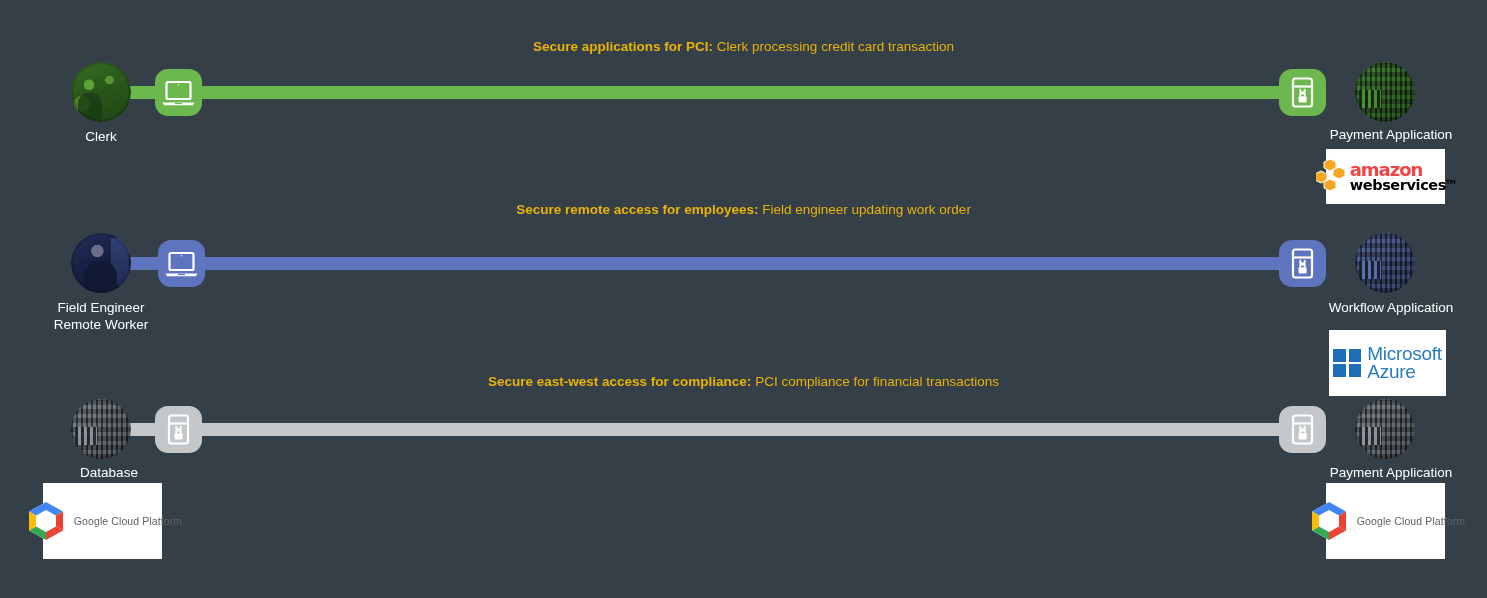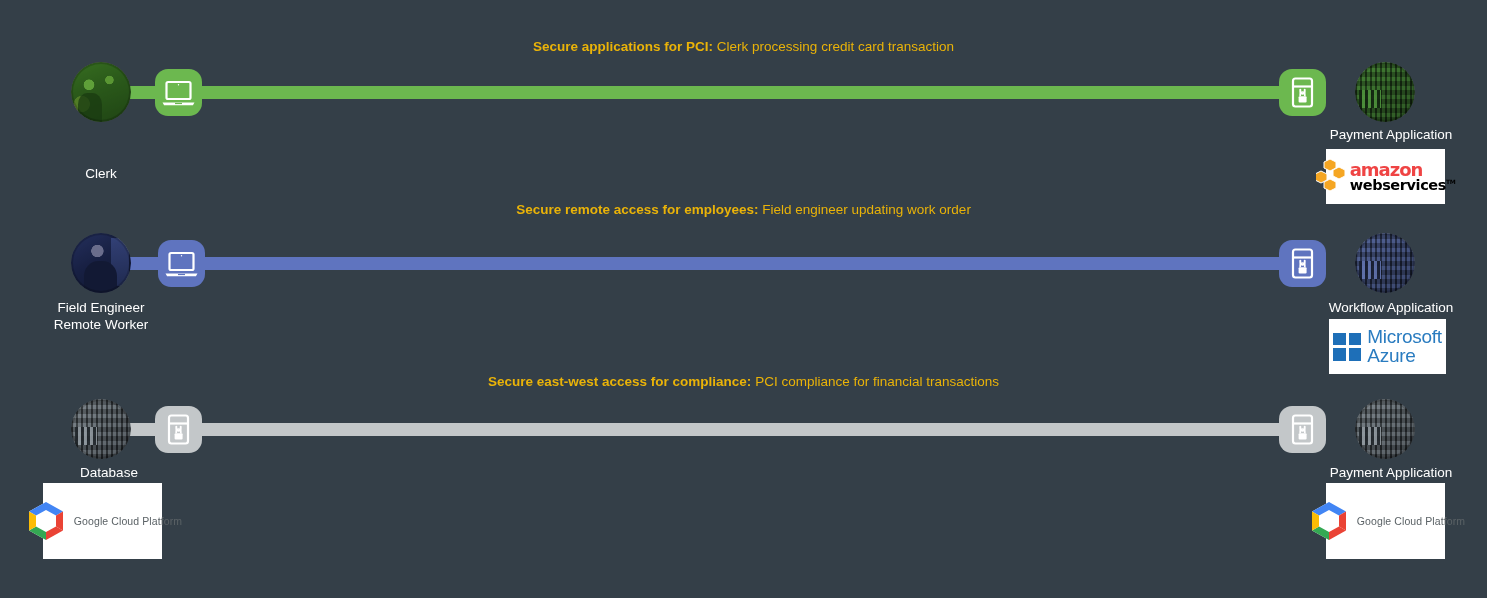--- a/index.html
+++ b/index.html
@@ -250,21 +250,21 @@
 
     <div class="tile" style="left:155px; top:69px; background:#6cb84f;">
       <svg width="47" height="47" viewBox="0 0 47 47">
         <rect x="11.5" y="13" width="24" height="17" rx="1.6" fill="none" stroke="#ffffff" stroke-width="2.2"></rect>
         <circle cx="23.5" cy="15.8" r="0.7" fill="#ffffff"></circle>
         <path d="M7.5 33.6h32l-1.6 2.6H9.1z" fill="#ffffff"></path>
         <rect x="20" y="33.9" width="7" height="1.2" fill="#6cb84f"></rect>
       </svg>
     </div>
 
-    <div class="caption" style="left:20px; top:128px; width:162px;margin-top:37px;">Clerk</div>
+    <div class="caption" style="left:20px; top:128px; width:162px;">Clerk</div>
 
     <div class="tile" style="left:1279px; top:69px; background:#6cb84f;">
       <svg width="47" height="47" viewBox="0 0 47 47">
         <rect x="14" y="9.5" width="19" height="28" rx="2.4" fill="none" stroke="#ffffff" stroke-width="2.2"></rect>
         <line x1="14" y1="17.5" x2="33" y2="17.5" stroke="#ffffff" stroke-width="2.2"></line>
         <path d="M21.3 20.6v1.9a2.2 2.2 0 0 0 4.4 0v-1.9" fill="none" stroke="#ffffff" stroke-width="1.9" stroke-linecap="round"></path>
         <rect x="19.6" y="27.2" width="8" height="6.4" rx="1.1" fill="#ffffff"></rect>
         <path d="M21.2 27.2v-1.9a2.3 2.3 0 0 1 4.6 0v1.9" fill="none" stroke="#ffffff" stroke-width="1.7"></path>
       </svg>
     </div>
@@ -336,21 +336,21 @@
     </div>
 
     <div class="photo-node" style="left:1355px; top:233px;">
       <div class="photo-inner ph-rack"></div>
       <div class="photo-tint tint-blue"></div>
       <div class="ring"></div>
     </div>
 
     <div class="caption" style="left:1295px; top:299px; width:192px;">Workflow Application</div>
 
-    <div class="logo-plate" style="left:1329px; top:319px; width:117px; height:55px;">
+    <div class="logo-plate" style="left:1329px; top:330px; width:117px; height:66px;">
       <div class="azure-wrap">
         <div class="azure-inner">
           <div class="azure-grid">
             <i></i>
               <i></i>
               <i></i>
               <i></i>
           </div>
           <div class="azure-text">
             <span>Microsoft</span>

